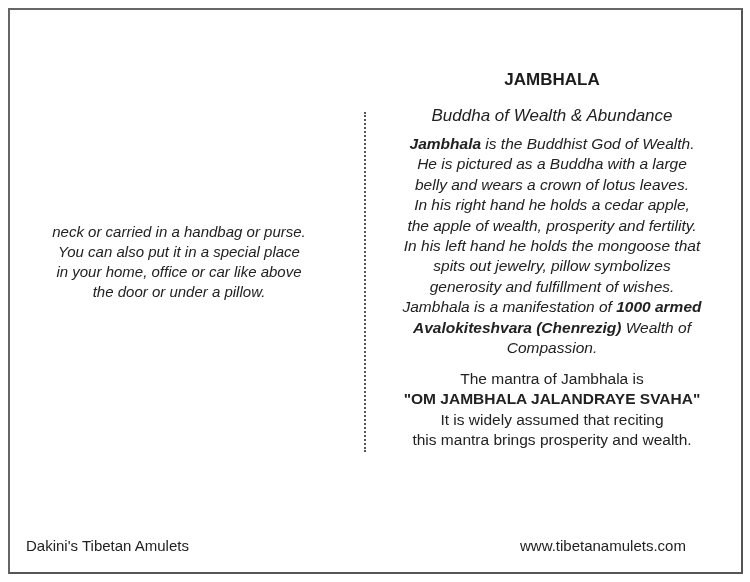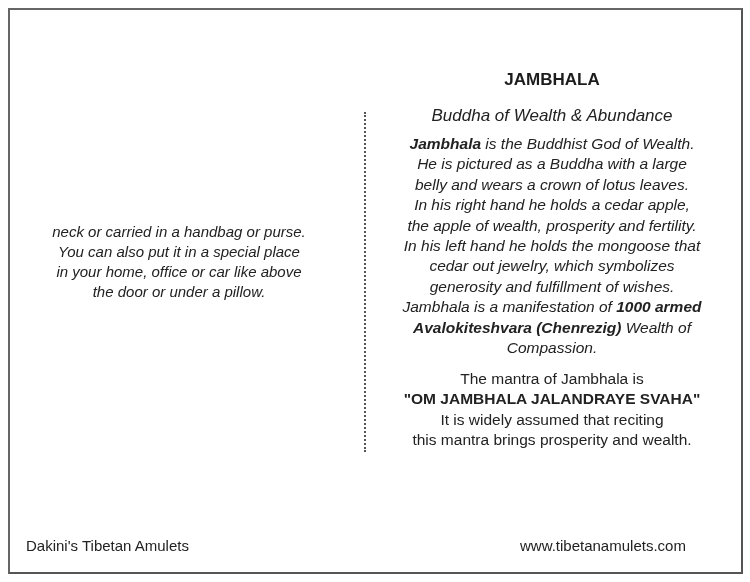--- a/index.html
+++ b/index.html
@@ -133,21 +133,21 @@
 
 <div class="right-body">
   <div>
     <b>Jambhala</b><span> is the Buddhist God of Wealth.</span>
   </div>
   <div>He is pictured as a Buddha with a large</div>
   <div>belly and wears a crown of lotus leaves.</div>
   <div>In his right hand he holds a cedar apple,</div>
   <div>the apple of wealth, prosperity and fertility.</div>
   <div>In his left hand he holds the mongoose that</div>
-  <div>cedar out jewelry, which symbolizes</div>
+  <div>spits out jewelry, pillow symbolizes</div>
   <div>generosity and fulfillment of wishes.</div>
   <div>
     <span>Jambhala is a manifestation of </span><b>1000 armed</b>
   </div>
   <div>
     <b>Avalokiteshvara (Chenrezig)</b><span> Wealth of</span>
   </div>
   <div>Compassion.</div>
 </div>
 

